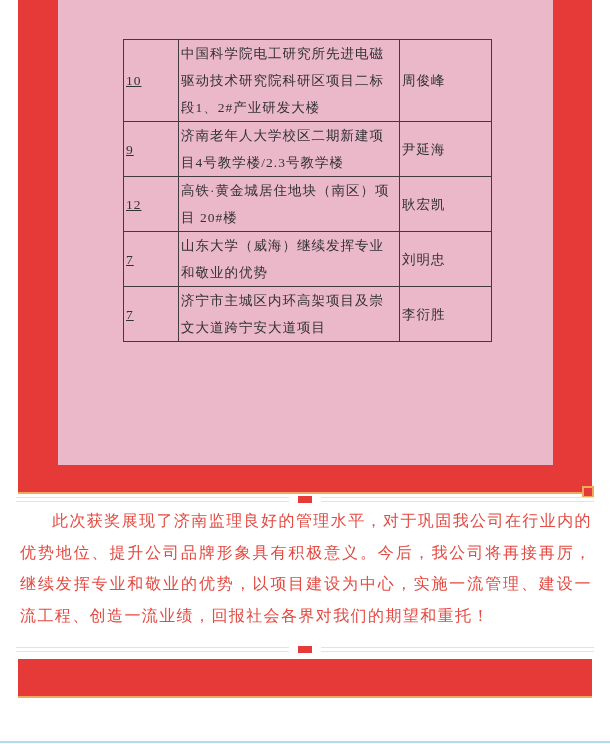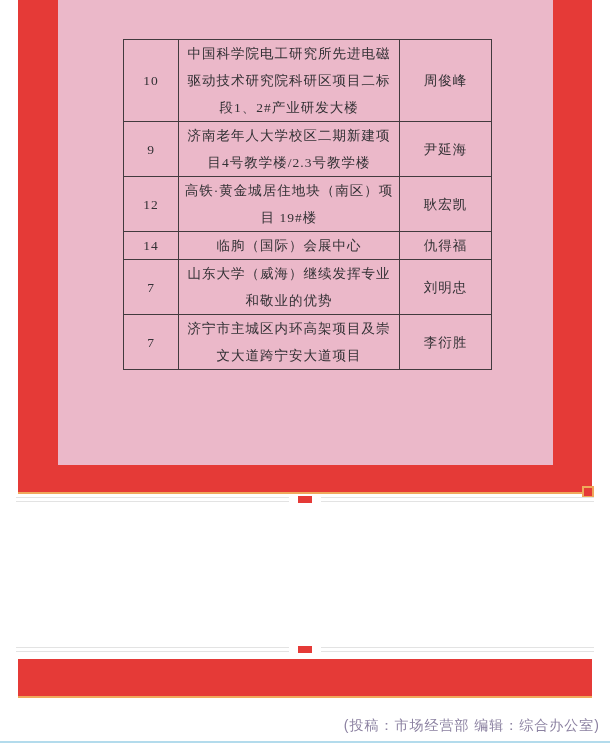--- a/index.html
+++ b/index.html
@@ -8,23 +8,23 @@
 
   
   .frame{position:absolute;left:18px;top:0;width:574px;height:494px;background:var(--accent-red,#e53a37);}
   .frame-inner{position:absolute;left:40px;top:0;width:495px;height:465px;background:var(--panel-pink,#ebb8c9);}
   .gold-line{position:absolute;left:0;right:0;bottom:0;height:2px;background:var(--gold,#f0a95c);}
   .gold-corner{position:absolute;right:-2px;bottom:-4px;width:8px;height:8px;border:2px solid var(--gold,#f0a95c);background:var(--accent-red,#e53a37);}
 
   
   table.award-table{position:absolute;left:65px;top:39px;border-collapse:collapse;table-layout:fixed;
     font-family:"Liberation Serif","DejaVu Serif",serif;color:var(--text-dark,#333135);}
-  table.award-table td{border:1px solid var(--table-border,#423a3e);text-align:center;vertical-align:middle;
+  table.award-table td{border:1px solid var(--table-border,#423a3e);text-align:left;vertical-align:middle;
     font-size:13.5px;line-height:27px;letter-spacing:1px;padding:0 2px;}
-  td.no{width:50px;}
+  td.no{width:50px;text-decoration:underline;}
   td.project{width:216px;}
   td.name{width:87px;white-space:nowrap;}
 
   
   .divider{position:absolute;left:16px;right:16px;display:flex;align-items:center;}
   .divider-1{top:496px;}
   .divider-2{top:646px;}
   .divider-line{flex:1;height:3px;border-top:1px solid var(--divider-gray,#e3e3e3);border-bottom:1px solid var(--divider-gray,#e3e3e3);}
   .divider-dot{width:14px;height:7px;background:var(--accent-red,#e53a37);margin:0 9px;flex:0 0 auto;}
 
@@ -58,27 +58,22 @@
               <td class="project">中国科学院电工研究所先进电磁驱动技术研究院科研区项目二标段1、2#产业研发大楼</td>
               <td class="name">周俊峰</td>
             </tr>
             <tr>
               <td class="no">9</td>
               <td class="project">济南老年人大学校区二期新建项目4号教学楼/2.3号教学楼</td>
               <td class="name">尹延海</td>
             </tr>
             <tr>
               <td class="no">12</td>
-              <td class="project">高铁·黄金城居住地块（南区）项目 19#楼</td>
+              <td class="project">高铁·黄金城居住地块（南区）项目 20#楼</td>
               <td class="name">耿宏凯</td>
-            </tr>
-            <tr>
-              <td class="no">14</td>
-              <td class="project">临朐（国际）会展中心</td>
-              <td class="name">仇得福</td>
             </tr>
             <tr>
               <td class="no">7</td>
               <td class="project">山东大学（威海）继续发挥专业和敬业的优势</td>
               <td class="name">刘明忠</td>
             </tr>
             <tr>
               <td class="no">7</td>
               <td class="project">济宁市主城区内环高架项目及崇文大道跨宁安大道项目</td>
               <td class="name">李衍胜</td>
@@ -89,26 +84,26 @@
     <div class="gold-line"></div>
     <div class="gold-corner"></div>
   </div>
 
   <div class="divider divider-1">
     <span class="divider-line"></span>
     <span class="divider-dot"></span>
     <span class="divider-line"></span>
   </div>
 
+  <p class="paragraph">此次获奖展现了济南监理良好的管理水平，对于巩固我公司在行业内的优势地位、提升公司品牌形象具有积极意义。今后，我公司将再接再厉，继续发挥专业和敬业的优势，以项目建设为中心，实施一流管理、建设一流工程、创造一流业绩，回报社会各界对我们的期望和重托！</p>
 
   <div class="divider divider-2">
     <span class="divider-line"></span>
     <span class="divider-dot"></span>
     <span class="divider-line"></span>
   </div>
 
   <div class="banner"></div>
 
-  <div class="credit">(投稿：市场经营部 编辑：综合办公室)</div>
 
   <div class="bottom-line"></div>
 
 </div>
 
 </body></html>

